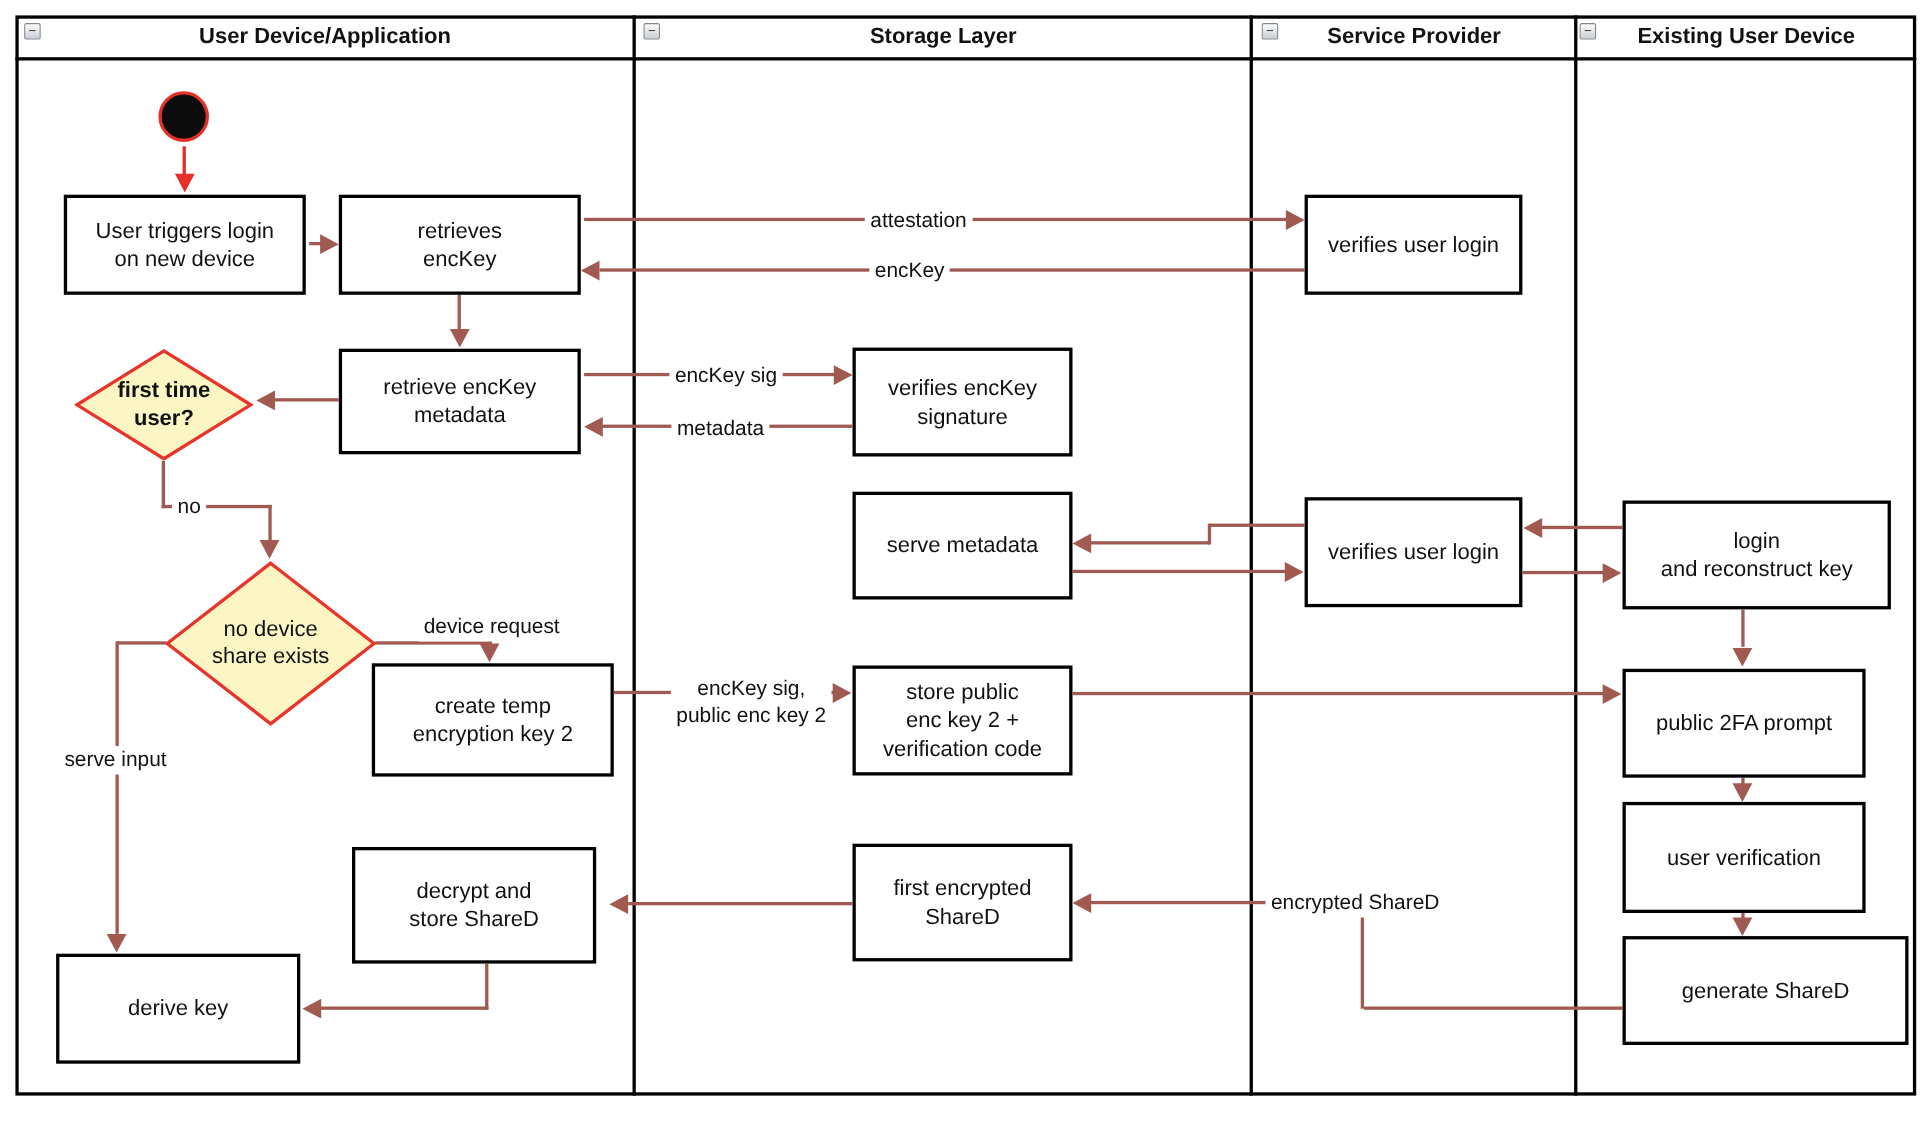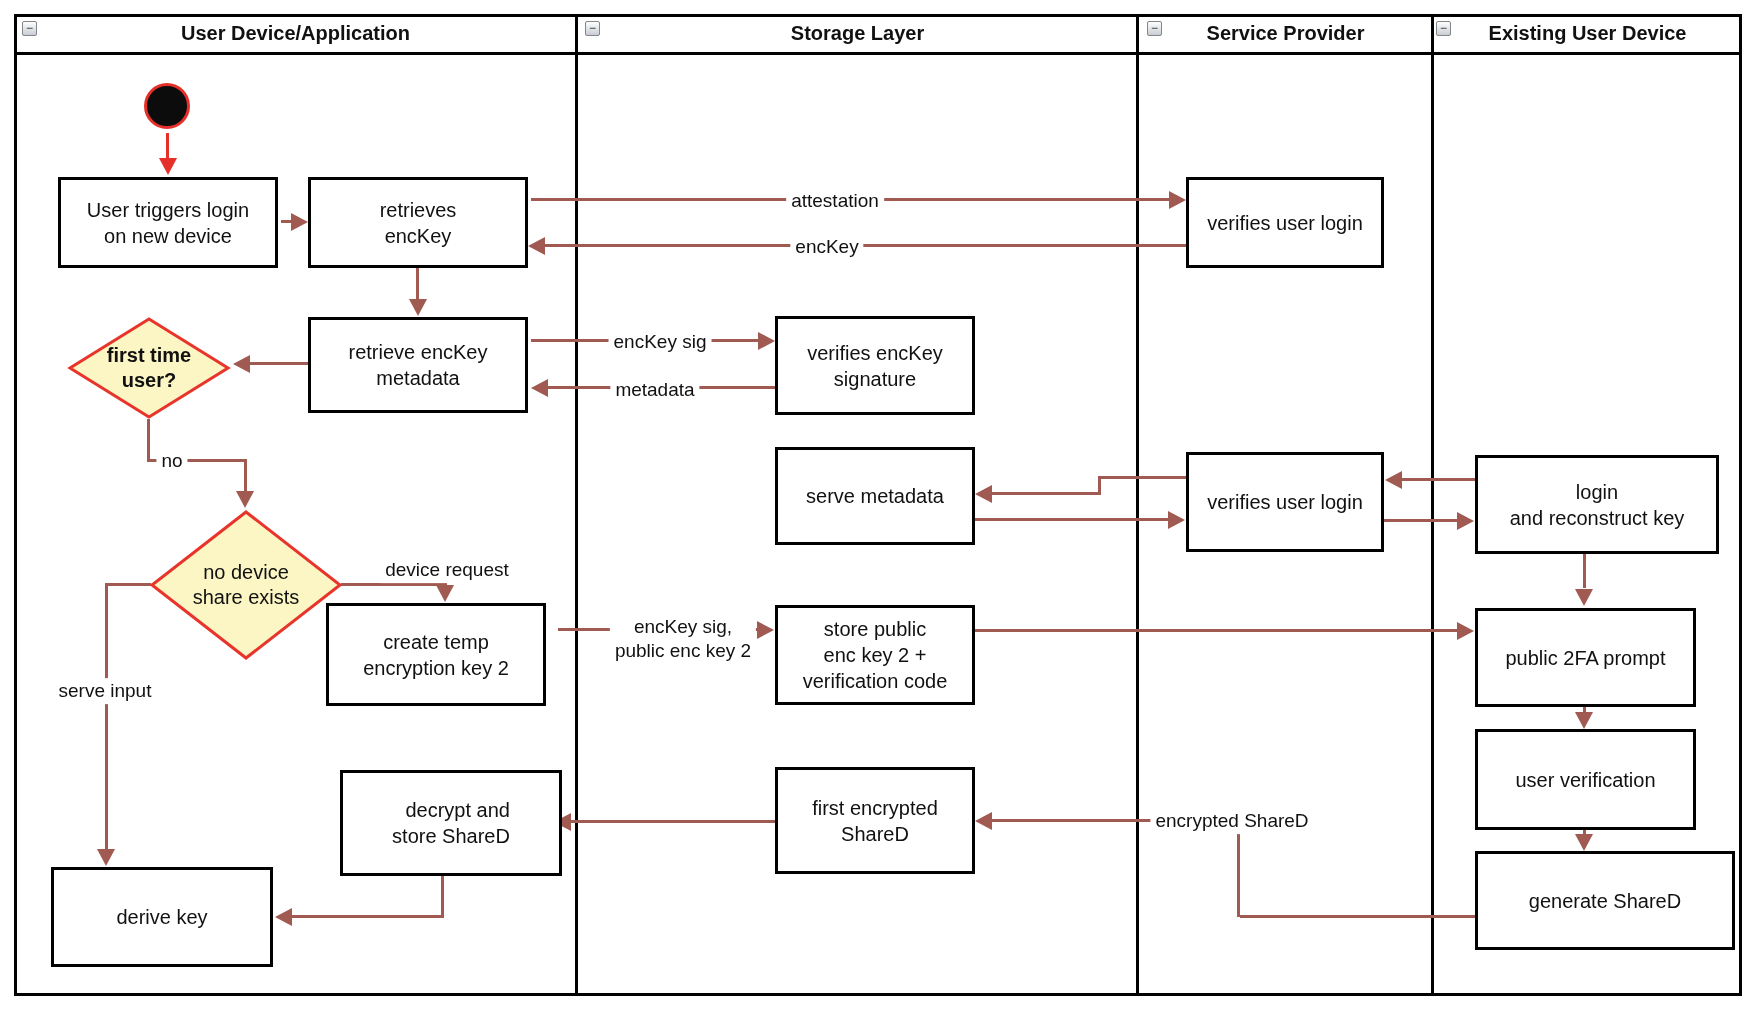--- a/index.html
+++ b/index.html
@@ -154,23 +154,23 @@
   </div>
 
   <div class="diamond" style="left:149px;top:509px;width:194px;height:152px;">
     <svg width="194" height="152">
       <polygon points="97,3 191,76 97,149 3,76" fill="#fbf6c4" stroke="#e8342a" stroke-width="3"></polygon>
     </svg>
     <div class="dtext">no device
 share exists</div>
   </div>
 
-  <div class="node" style="left:326px;top:603px;width:220px;height:103px;">create temp
+  <div class="node" style="left:338px;top:603px;width:220px;height:103px;">create temp
 encryption key 2</div>
-  <div class="node" style="left:340px;top:770px;width:222px;height:106px;text-align:right;">decrypt and
+  <div class="node" style="left:320px;top:770px;width:222px;height:106px;">decrypt and
 store ShareD</div>
   <div class="node" style="left:51px;top:867px;width:222px;height:100px;">derive key</div>
 
   <div class="node" style="left:775px;top:447px;width:200px;height:98px;">serve metadata</div>
   <div class="node" style="left:775px;top:316px;width:200px;height:99px;">verifies encKey
 signature</div>
   <div class="node" style="left:775px;top:605px;width:200px;height:100px;">store public
 enc key 2 +
 verification code</div>
   <div class="node" style="left:775px;top:767px;width:200px;height:107px;">first encrypted

